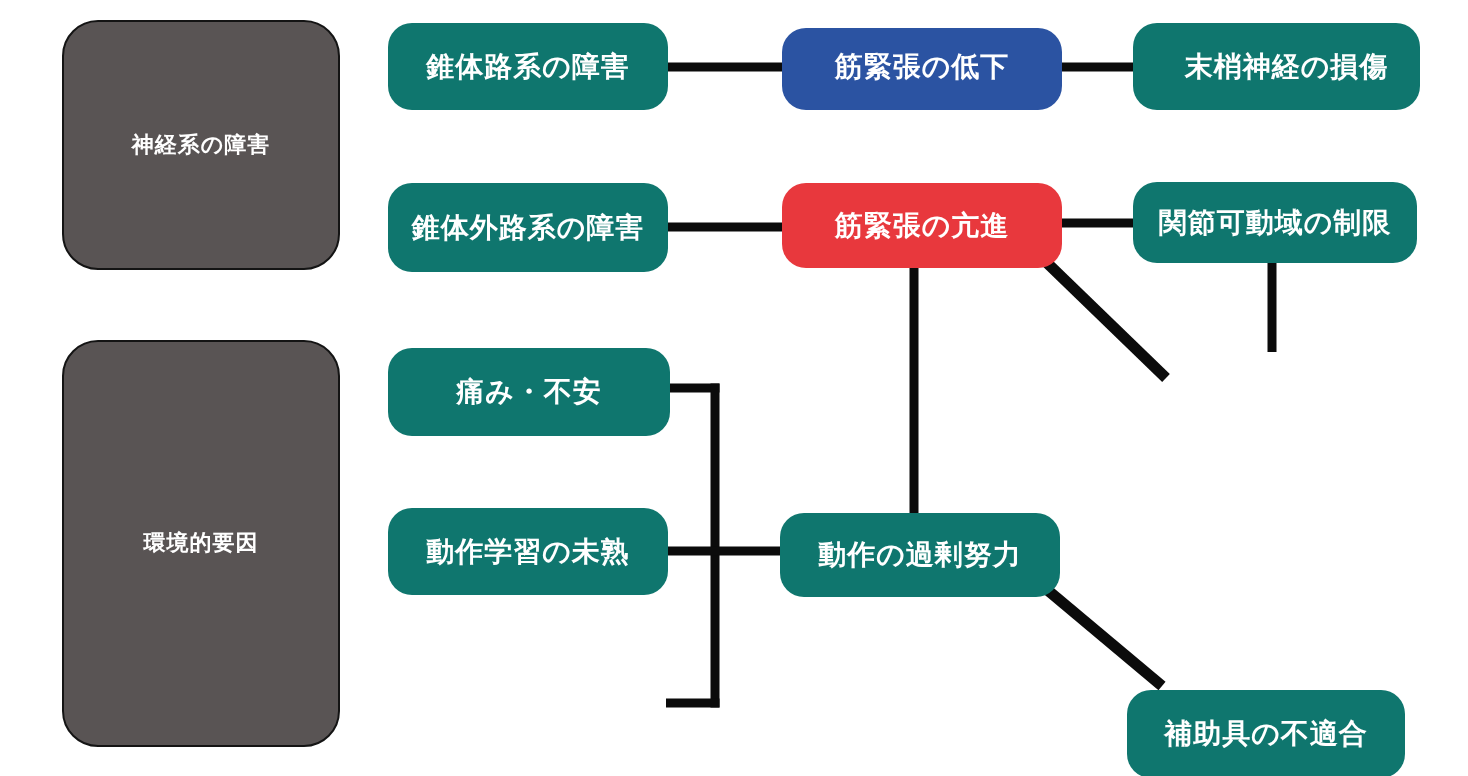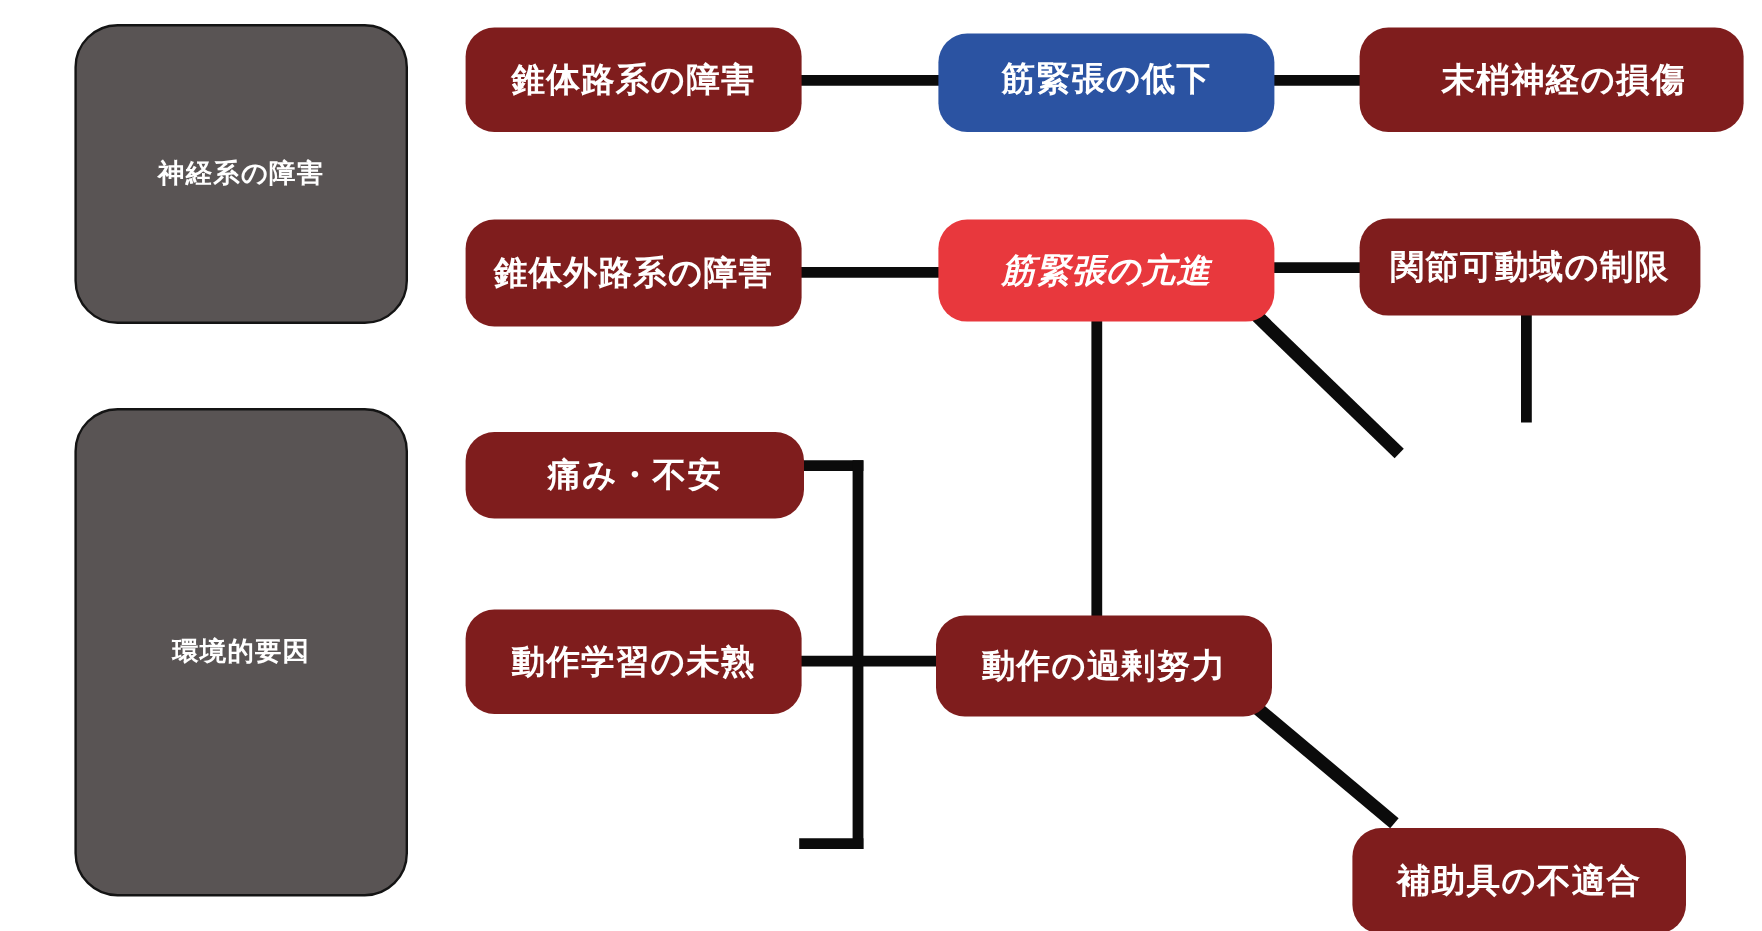--- a/index.html
+++ b/index.html
@@ -19,44 +19,44 @@
   .node {
     position: absolute;
     display: flex;
     align-items: center;
     justify-content: center;
     text-align: center;
     color: #ffffff;
     font-weight: bold;
     font-size: 28px;
     letter-spacing: 1px;
-    background: #7f1d1d;
+    background: #0f766e;
     border-radius: 24px;
     box-sizing: border-box;
     line-height: 1.2;
   }
   .node.blue { background: #2b53a2; }
   .node.red  { background: #e8383d; }
   .node.group {
     background: #595454;
     border: 2px solid #141414;
     border-radius: 36px;
     font-size: 22px;
   }
   
   #n-group-nervous   { left: 62px;  top: 20px;  width: 278px; height: 250px; }
   #n-group-env       { left: 62px;  top: 340px; width: 278px; height: 407px; }
   #n-pyramidal       { left: 388px; top: 23px;  width: 280px; height: 87px; }
   #n-hypotonia       { left: 782px; top: 28px;  width: 280px; height: 82px; font-family: Liberation Mono, monospace; }
-  #n-peripheral      { left: 1133px;top: 23px;  width: 320px; height: 87px; padding-left: 20px; }
+  #n-peripheral      { left: 1133px;top: 23px;  width: 287px; height: 87px; padding-left: 20px; }
   #n-extrapyramidal  { left: 388px; top: 183px; width: 280px; height: 89px; }
-  #n-hypertonia      { left: 782px; top: 183px; width: 280px; height: 85px; font-style: italic; }
+  #n-hypertonia      { left: 782px; top: 183px; width: 280px; height: 85px; }
   #n-rom             { left: 1133px;top: 182px; width: 284px; height: 81px; text-align: right; }
   #n-viscoelastic    { left: 1138px;top: 347px; width: 287px; height: 88px; }
-  #n-pain            { left: 388px; top: 348px; width: 282px; height: 72px; margin-top: 12px; }
+  #n-pain            { left: 388px; top: 348px; width: 282px; height: 88px; }
   #n-motorlearning   { left: 388px; top: 508px; width: 280px; height: 87px; }
   #n-strength        { left: 388px; top: 660px; width: 282px; height: 88px; }
   #n-effort          { left: 780px; top: 513px; width: 280px; height: 84px; }
   #n-assistive       { left: 1127px;top: 690px; width: 278px; height: 88px; }
 </style>
 </head>
 <body>
 
 <div class="canvas">
 

